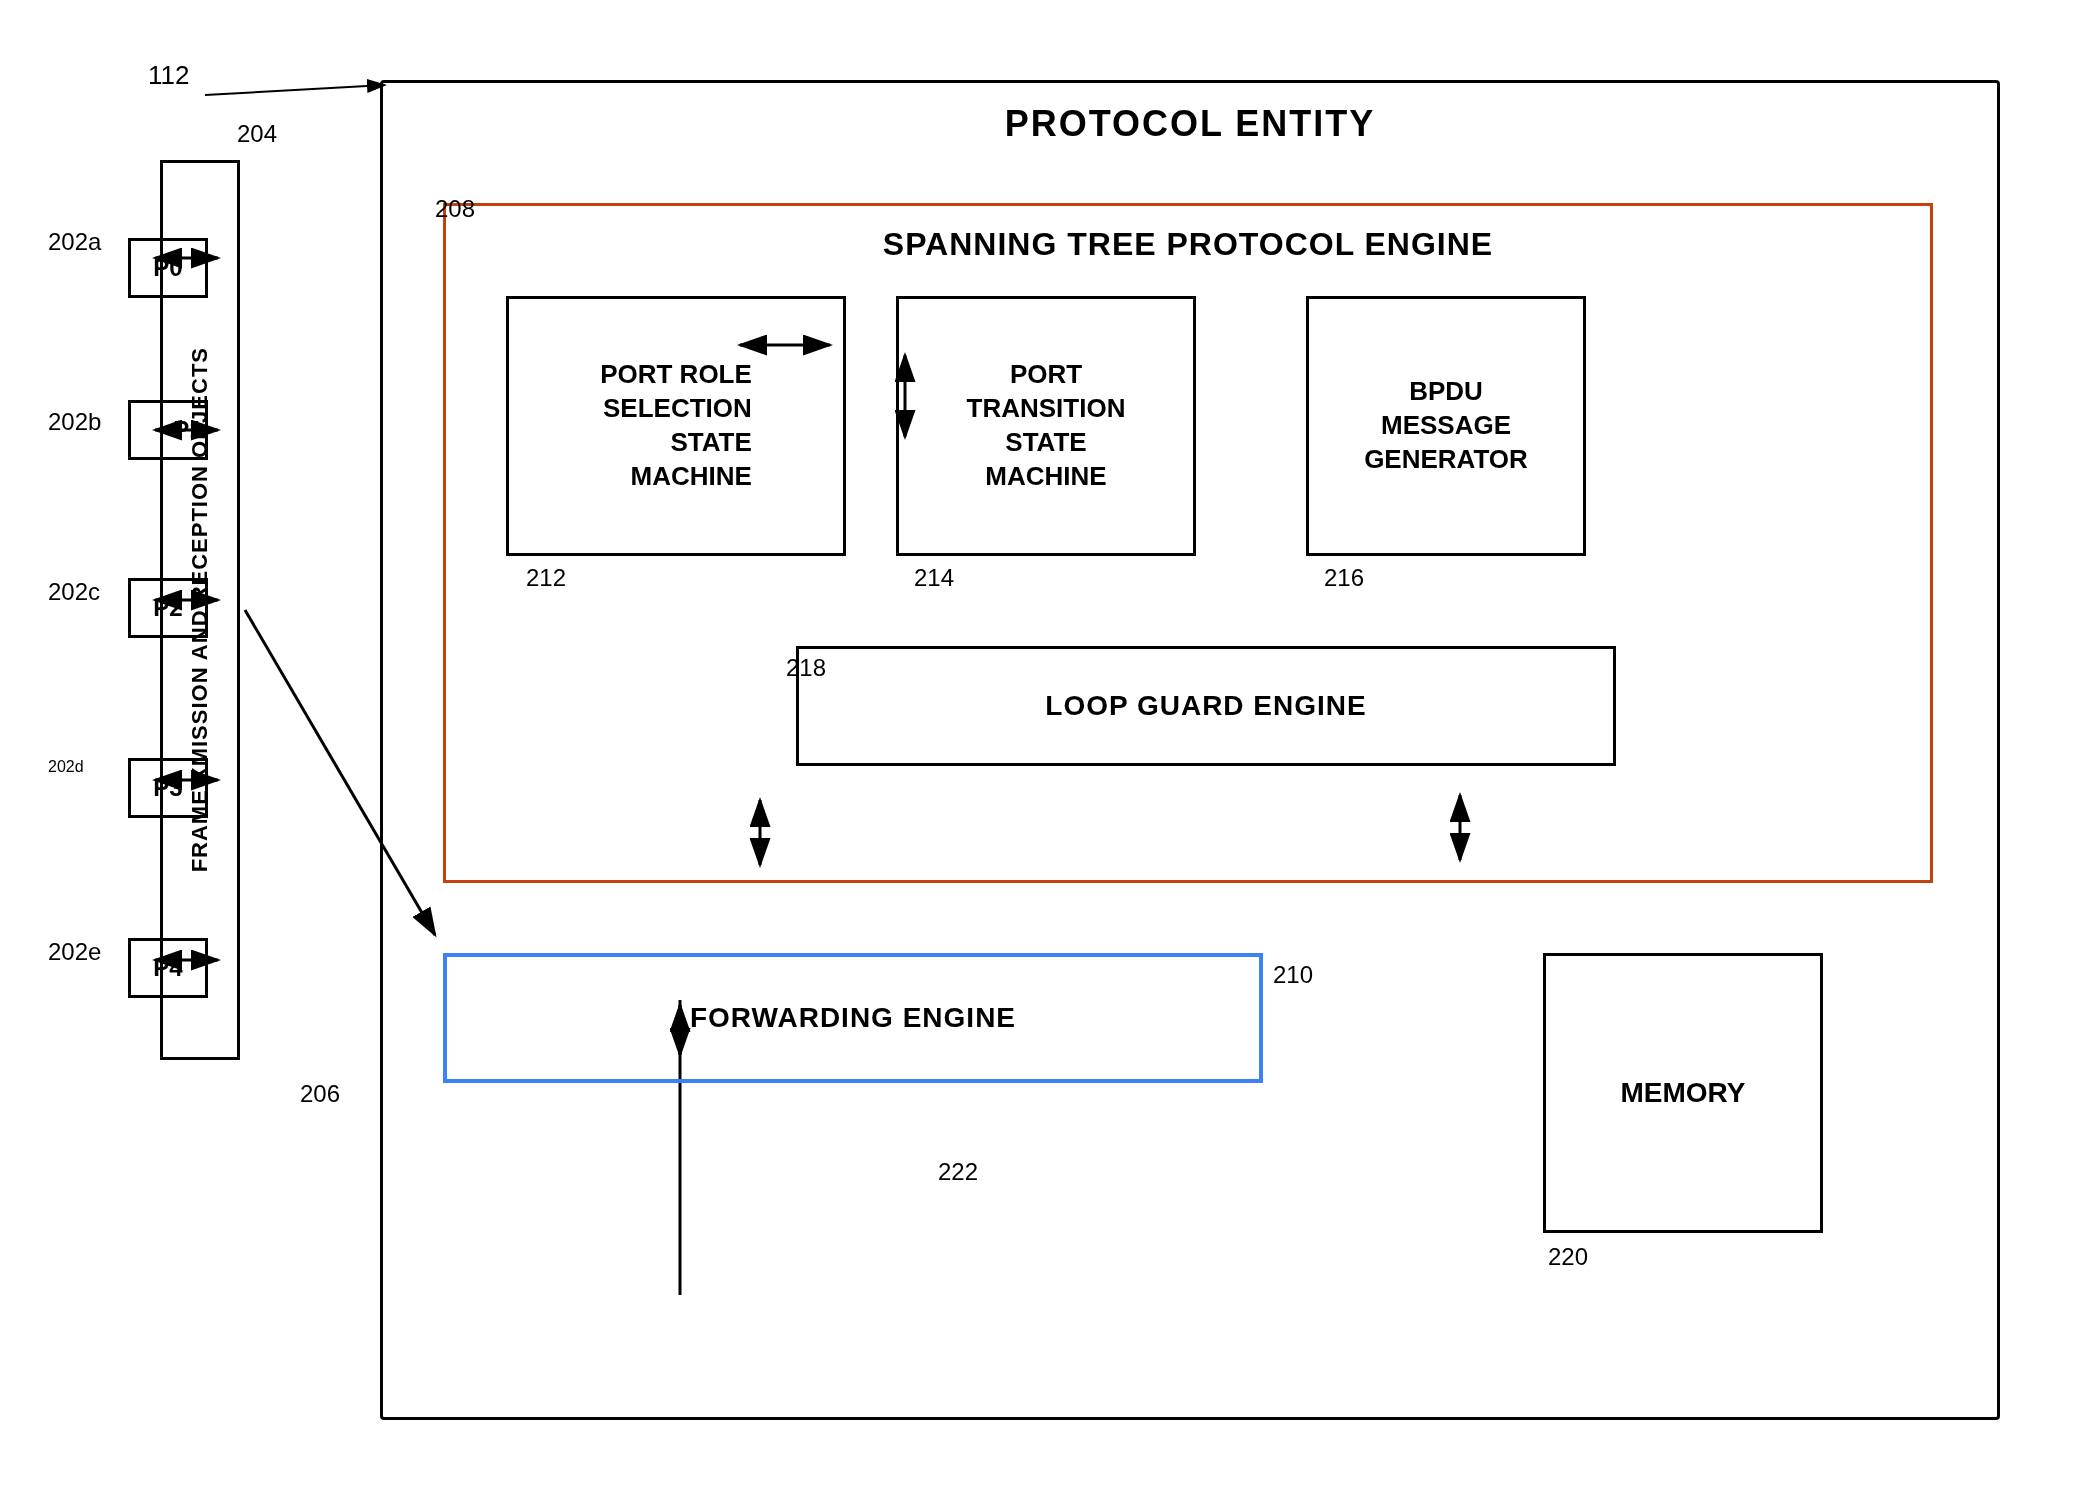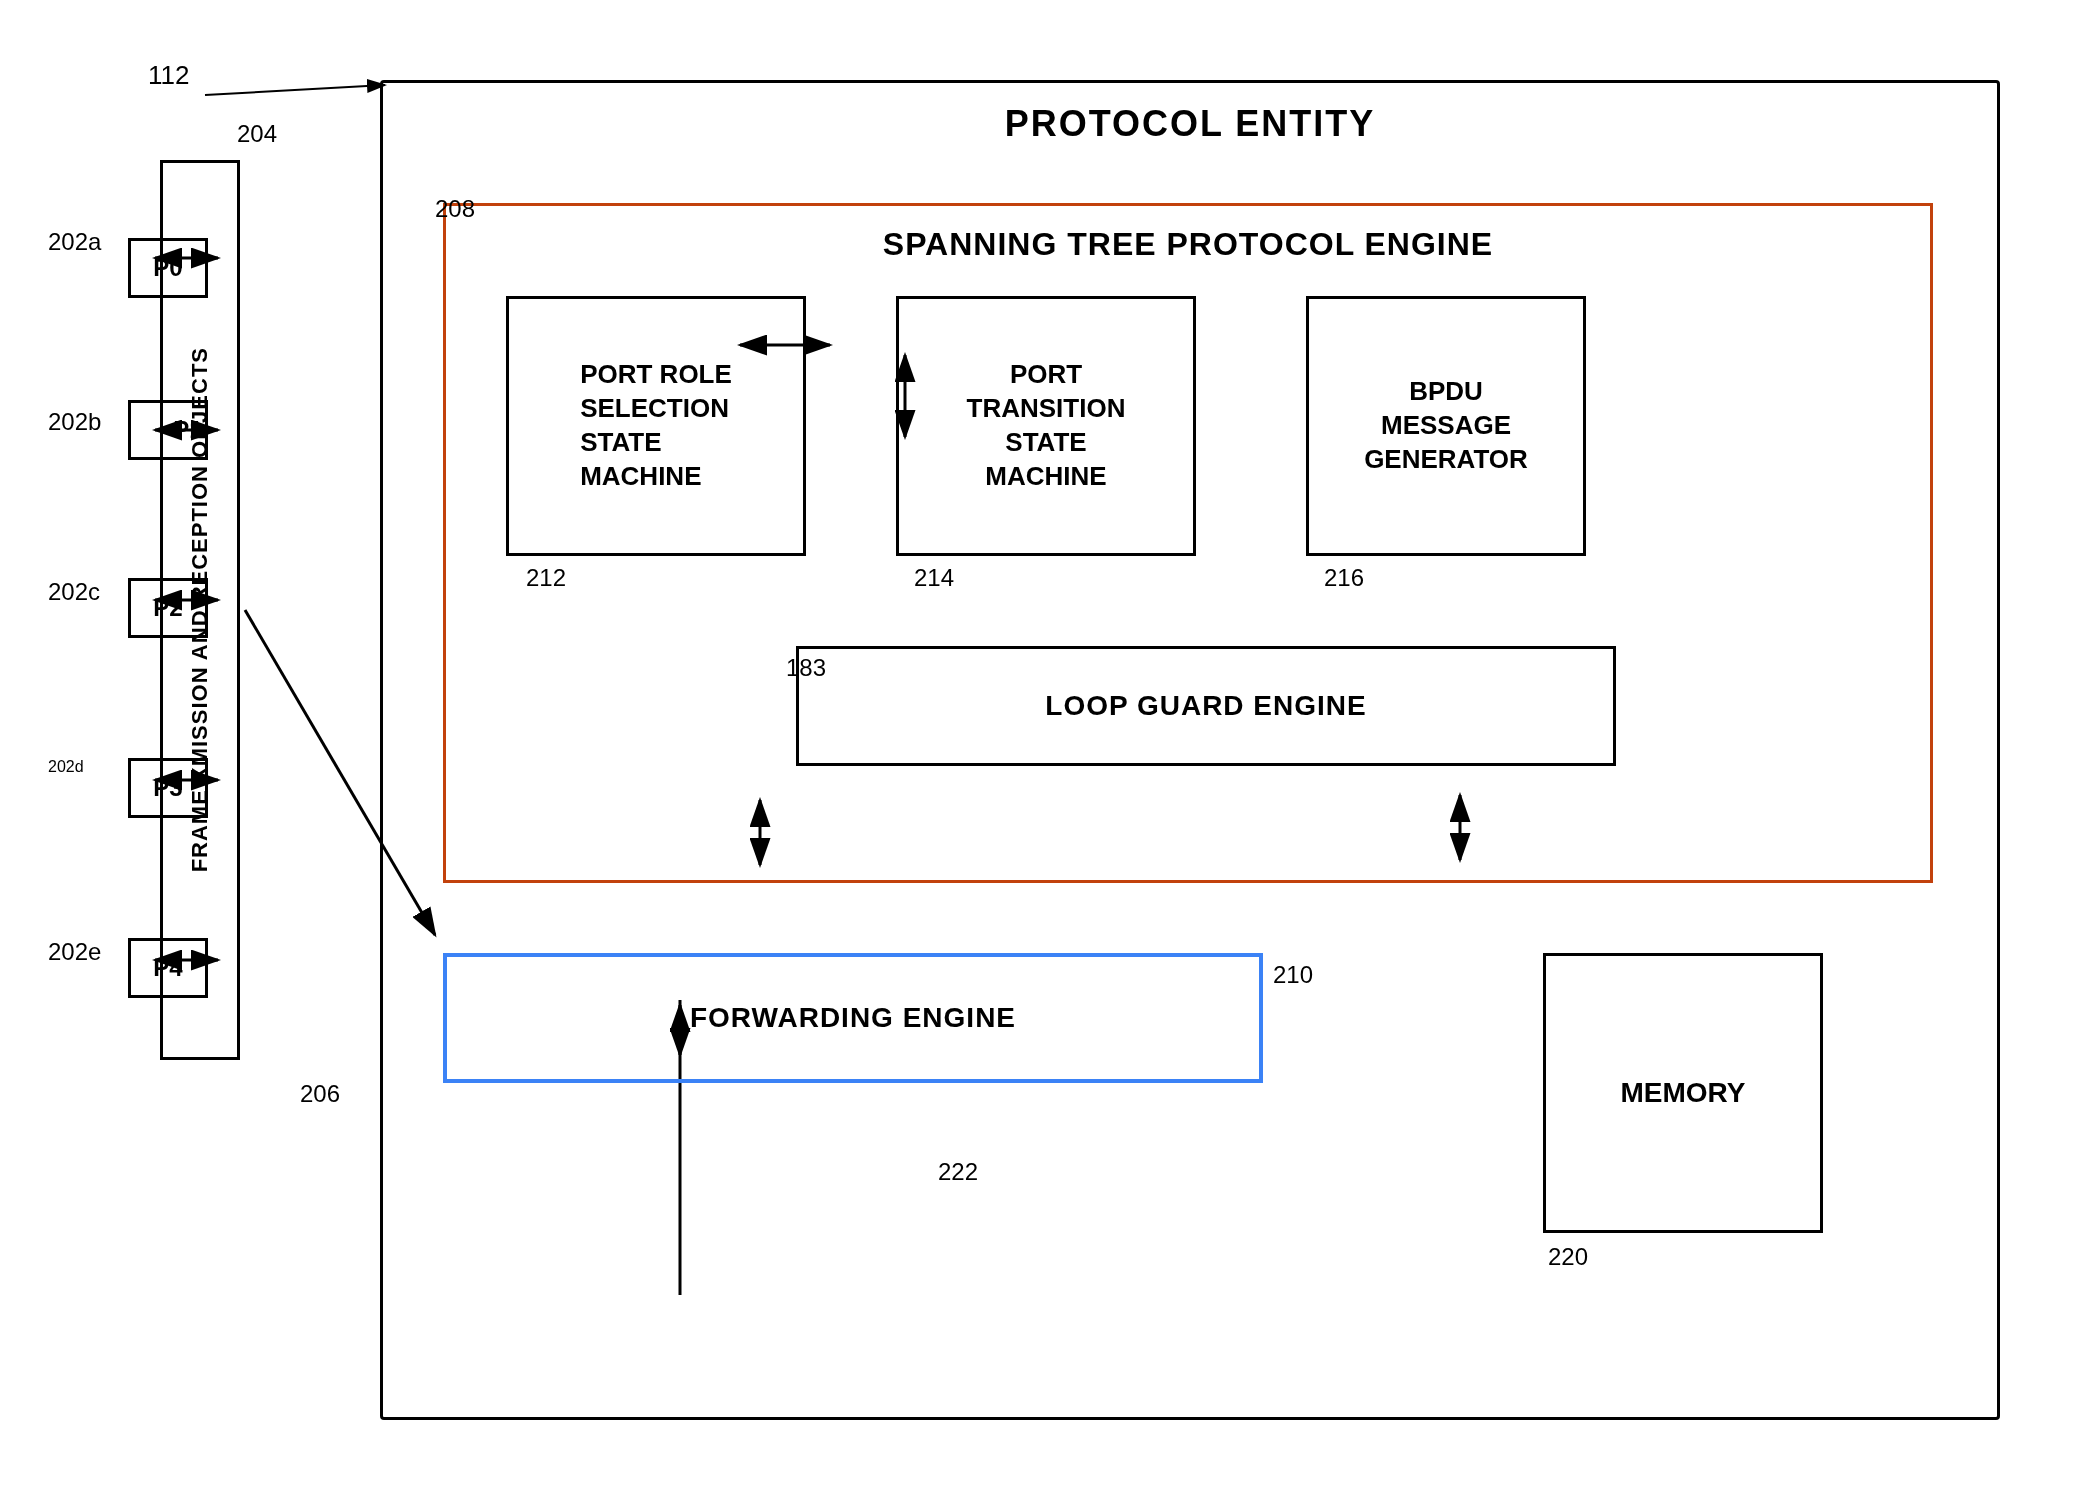--- a/index.html
+++ b/index.html
@@ -53,27 +53,27 @@
       font-size: 32px;
       font-weight: bold;
       letter-spacing: 1px;
       white-space: nowrap;
     }
     
     .prsm-box {
       position: absolute;
       top: 90px;
       left: 60px;
-      width: 300px;
+      width: 340px;
       height: 260px;
       border: 3px solid #000;
       display: flex;
       align-items: center;
       justify-content: center;
-      text-align: left;
+      text-align: right;
     }
     .prsm-label {
       font-size: 26px;
       font-weight: bold;
       line-height: 1.3;
     }
     
     .ptsm-box {
       position: absolute;
       top: 90px;
@@ -288,21 +288,21 @@
       <div class="bpdu-box">
         <div class="bpdu-label">BPDU<br>MESSAGE<br>GENERATOR</div>
       </div>
 
       <div style="position:absolute; top:358px; left:878px; font-size:24px;">216</div>
 
       <div class="lge-box">
         <div class="lge-label">LOOP GUARD ENGINE</div>
       </div>
 
-      <div style="position:absolute; top:448px; left:340px; font-size:24px;">183</div>
+      <div style="position:absolute; top:448px; left:340px; font-size:24px;">218</div>
     </div>
 
     <div style="position:absolute; top:112px; left:52px; font-size:24px;">208</div>
 
     <div class="fe-box">
       <div class="fe-label">FORWARDING ENGINE</div>
     </div>
 
     <div style="position:absolute; top:878px; left:890px; font-size:24px;">210</div>
 

